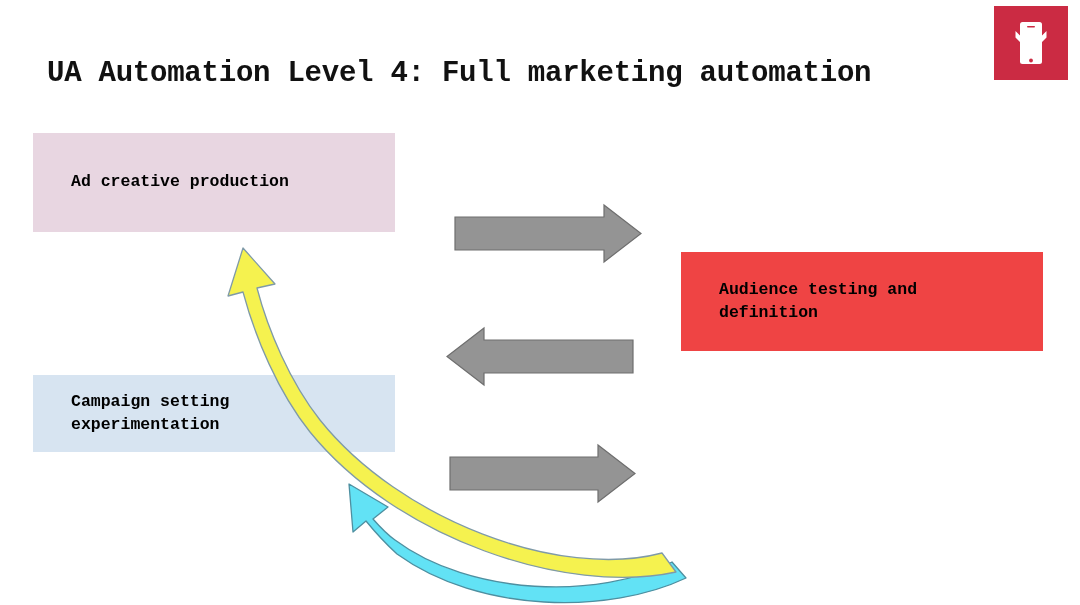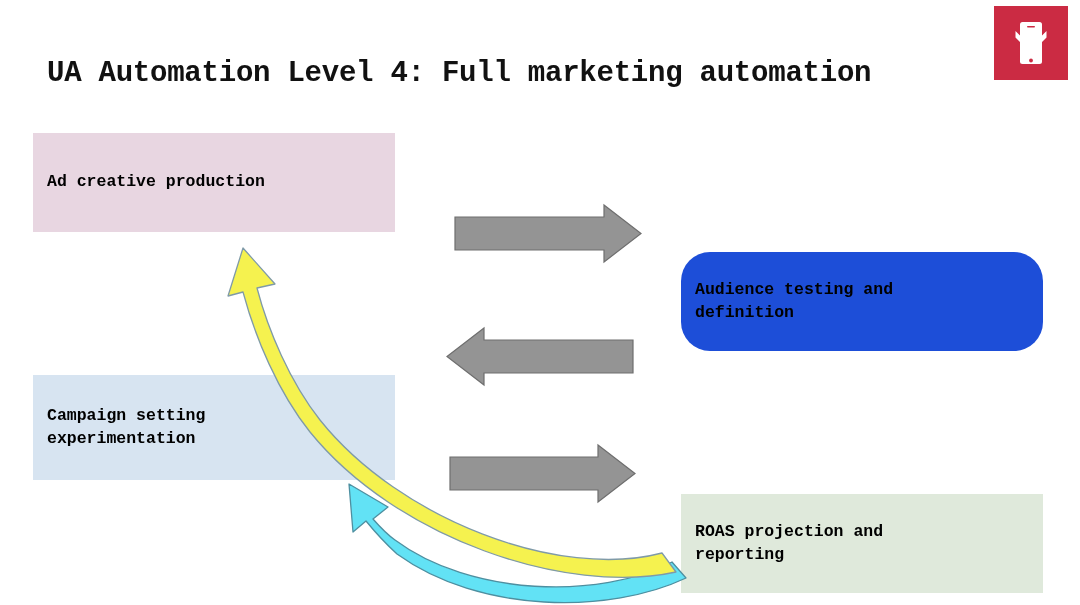--- a/index.html
+++ b/index.html
@@ -48,39 +48,38 @@
     position: absolute;
     display: flex;
     align-items: center;
     box-sizing: border-box;
   }
   .proc-box .proc-label {
     font-size: 16.5px;
     font-weight: bold;
     color: #000000;
     line-height: 1.35;
-    padding-left: 14px;
+    padding-left: 38px;
     padding-right: 14px;
     white-space: pre-line;
   }
 
   #box-ad-creative {
     left: 33px;  top: 133px;
     width: 362px; height: 99px;
     background: #e8d6e1;
   }
   #box-audience {
     left: 681px; top: 252px;
     width: 362px; height: 99px;
-    background: #1d4ed8;
-    border-radius: 29px;
+    background: #ef4444;
   }
   #box-campaign {
     left: 33px;  top: 375px;
-    width: 362px; height: 105px;
+    width: 362px; height: 77px;
     background: #d7e4f1;
   }
   #box-roas {
     left: 681px; top: 494px;
     width: 362px; height: 99px;
     background: #dfe9db;
   }
 
   
   #arrow-layer {
@@ -120,24 +119,20 @@
   <div class="proc-box" id="box-audience">
     <span class="proc-label">Audience testing and
 definition</span>
   </div>
 
   <div class="proc-box" id="box-campaign">
     <span class="proc-label">Campaign setting
 experimentation</span>
   </div>
 
-  <div class="proc-box" id="box-roas">
-    <span class="proc-label">ROAS projection and
-reporting</span>
-  </div>
 
   <svg id="arrow-layer" viewBox="0 0 1080 605">
 
     <path class="hit" d="M455 217 L604 217 L604 205 L641 233.5 L604 262 L604 250 L455 250 Z" fill="#949494" stroke="#6e6e6e" stroke-width="1.2"></path>
 
     <path class="hit" d="M633 340 L484 340 L484 328 L447 356.5 L484 385 L484 373 L633 373 Z" fill="#949494" stroke="#6e6e6e" stroke-width="1.2"></path>
 
     <path class="hit" d="M450 457 L598 457 L598 445 L635 473.5 L598 502 L598 490 L450 490 Z" fill="#949494" stroke="#6e6e6e" stroke-width="1.2"></path>
 
     <path class="hit" d="M672 562

